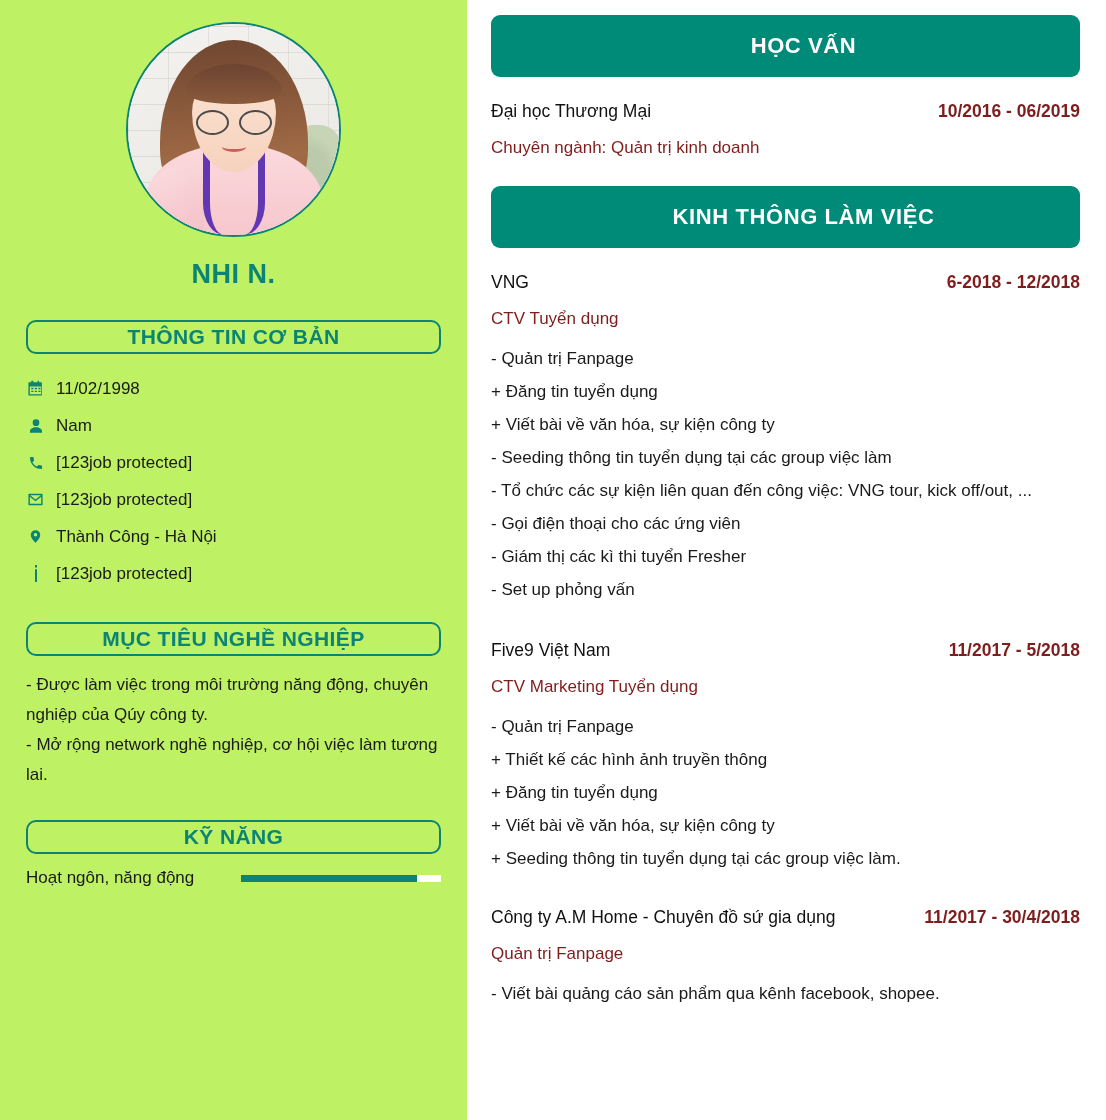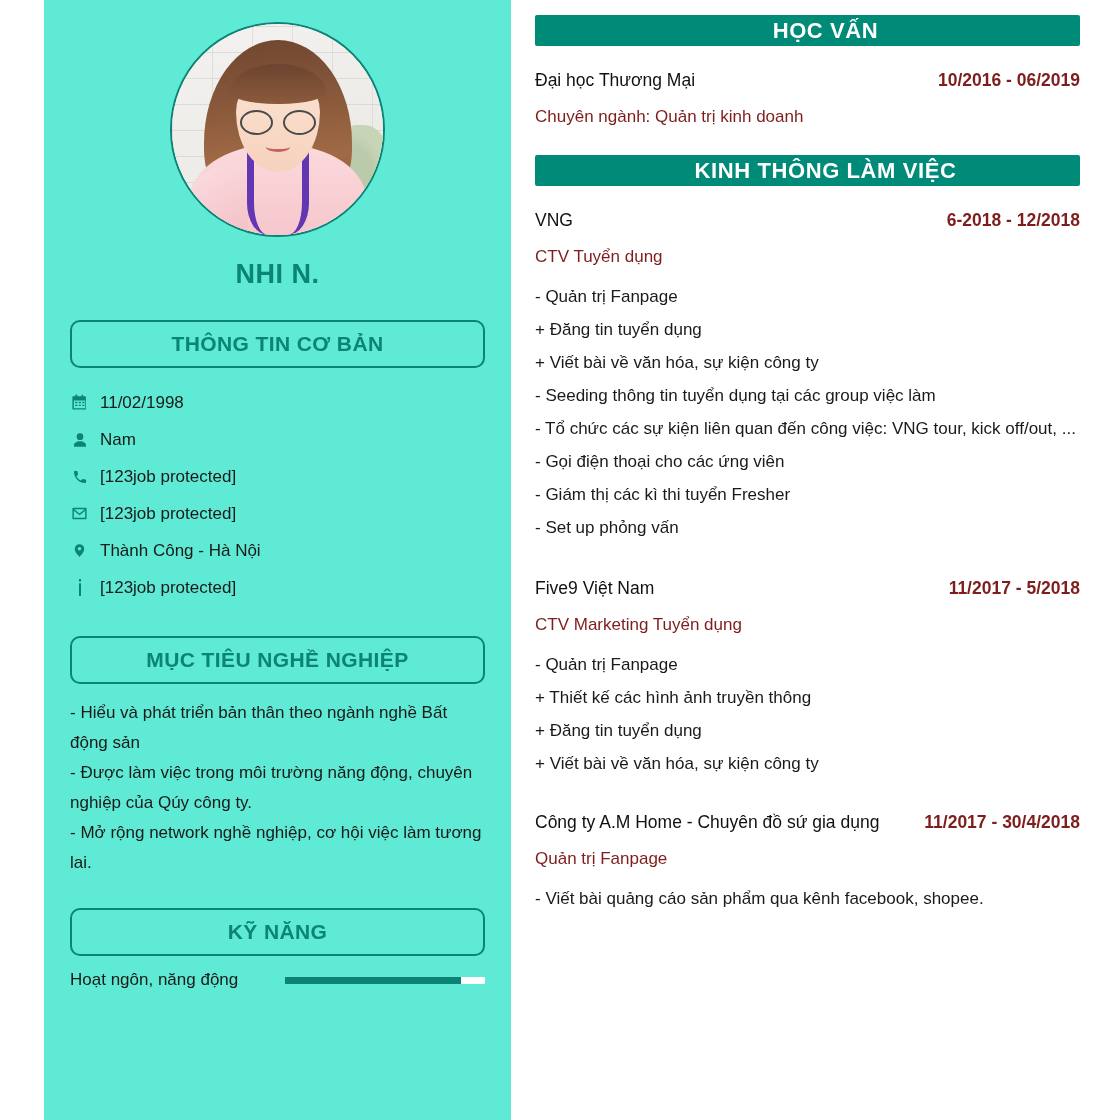--- a/index.html
+++ b/index.html
@@ -16,24 +16,23 @@
     height: 1120px;
     display: flex;
     background: #ffffff;
   }
 
   
   .sidebar {
     width: 467px;
     min-width: 467px;
     height: 1120px;
-    background: #5eead4;
+    background: #bef264;
     position: relative;
     overflow: hidden;
-    margin-left: 44px;
   }
   .photo-wrap {
     width: 100%;
     padding-top: 22px;
     display: flex;
     justify-content: center;
   }
   .photo {
     width: 215px;
     height: 215px;
@@ -130,21 +129,21 @@
     letter-spacing: .5px;
     margin-top: 22px;
   }
 
   .side-block { padding: 0 26px; }
 
   .section-box {
     margin: 30px 0 0 0;
     border: 2px solid #0b8375;
     border-radius: 10px;
-    height: 48px;
+    height: 34px;
     display: flex;
     align-items: center;
     justify-content: center;
   }
   .section-box span {
     color: #0b8375;
     font-weight: bold;
     font-size: 21px;
     letter-spacing: .4px;
     text-align: center;
@@ -201,22 +200,22 @@
   
   .main {
     flex: 1;
     height: 1120px;
     background: #ffffff;
     padding: 15px 26px 0 24px;
     overflow: hidden;
   }
   .bar-header {
     background: #008a78;
-    border-radius: 2px;
-    height: 31px;
+    border-radius: 9px;
+    height: 62px;
     display: flex;
     align-items: center;
     justify-content: center;
     padding-left: 36px;
   }
   .bar-header span {
     color: #ffffff;
     font-weight: bold;
     font-size: 22px;
     letter-spacing: .6px;
@@ -341,21 +340,20 @@
           <span>[123job protected]</span>
         </div>
 
       </div>
 
       <div class="section-box">
         <span>MỤC TIÊU NGHỀ NGHIỆP</span>
       </div>
 
       <div class="objective">
-        <p>- Hiểu và phát triển bản thân theo ngành nghề Bất động sản</p>
         <p>- Được làm việc trong môi trường năng động, chuyên nghiệp của Qúy công ty.</p>
         <p>- Mở rộng network nghề nghiệp, cơ hội việc làm tương lai.</p>
       </div>
 
       <div class="section-box">
         <span>KỸ NĂNG</span>
       </div>
 
       <div class="skills-area">
         <div class="skill-row">
@@ -411,20 +409,21 @@
       <div class="entry-head">
         <div class="entry-title">Five9 Việt Nam</div>
         <div class="entry-date">11/2017 - 5/2018</div>
       </div>
       <div class="entry-role">CTV Marketing Tuyển dụng</div>
       <div class="entry-lines">
         <p>- Quản trị Fanpage</p>
         <p>+ Thiết kế các hình ảnh truyền thông</p>
         <p>+ Đăng tin tuyển dụng</p>
         <p>+ Viết bài về văn hóa, sự kiện công ty</p>
+        <p>+ Seeding thông tin tuyển dụng tại các group việc làm.</p>
       </div>
     </div>
 
     <div class="entry" style="margin-top:28px;">
       <div class="entry-head">
         <div class="entry-title" style="max-width:392px;">Công ty A.M Home - Chuyên đồ sứ gia dụng</div>
         <div class="entry-date">11/2017 - 30/4/2018</div>
       </div>
       <div class="entry-role">Quản trị Fanpage</div>
       <div class="entry-lines">

